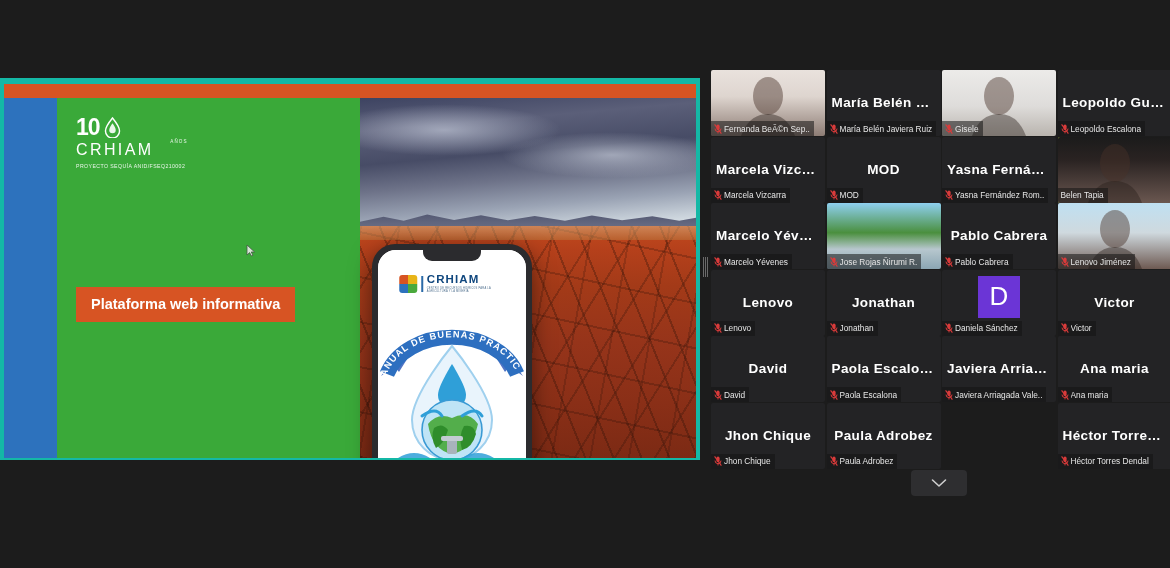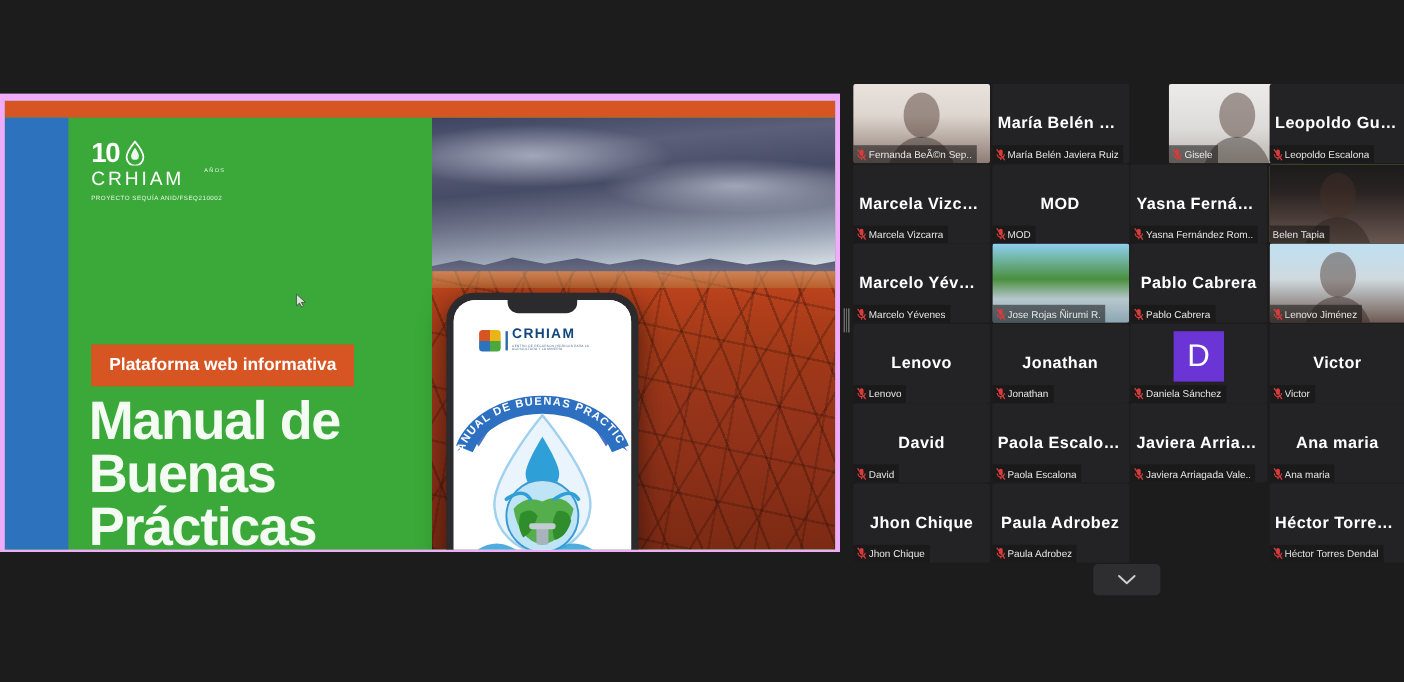--- a/index.html
+++ b/index.html
@@ -1,20 +1,20 @@
 <!DOCTYPE html>
 <html><head>
 <meta charset="utf-8">
 <style>
   html,body{margin:0;padding:0;background:#1c1c1c;}
   body{width:1170px;height:568px;overflow:hidden;font-family:"Liberation Sans",sans-serif;}
   .stage{position:relative;width:1170px;height:568px;background:#1c1c1c;}
 
   
-  .share{position:absolute;left:0;top:78px;width:700px;height:382px;background:#f0abfc;overflow:hidden;}
+  .share{position:absolute;left:0;top:78px;width:700px;height:382px;background:#14b8a6;overflow:hidden;}
   .slide{position:absolute;left:4px;top:6px;width:692px;height:374px;background:#3aa939;overflow:hidden;}
   .orange-top{position:absolute;left:0;top:0;width:692px;height:14px;background:#d75423;}
   .blue-left{position:absolute;left:0;top:14px;width:53px;height:360px;background:#2d72bd;}
 
   .logo-block{position:absolute;left:72px;top:33px;width:190px;}
   .logo-row{display:flex;align-items:flex-end;gap:3px;}
   .logo-ten{font-size:23px;font-weight:bold;color:#fff;line-height:.85;letter-spacing:-1px;}
   .logo-drop{width:19px;height:21px;position:relative;}
   .logo-drop svg{display:block;}
   .logo-anos{font-size:4.6px;color:#eaf7ea;letter-spacing:1.1px;text-align:center;margin-left:16px;margin-top:1px;}
@@ -110,21 +110,20 @@
               <path d="M10 6.5 C10 6.5 6.6 11.2 6.6 13.6 A3.4 3.4 0 0 0 13.4 13.6 C13.4 11.2 10 6.5 10 6.5 Z" fill="#ffffff" opacity=".9"></path>
             </svg>
           </span>
         </div>
         <div class="logo-anos">AÑOS</div>
         <div class="logo-name">CRHIAM</div>
         <div class="logo-sub">PROYECTO SEQUÍA ANID/FSEQ210002</div>
       </div>
 
       <div class="tagpill">Plataforma web informativa</div>
-      <div class="bigtitle">Manual de Buenas Prácticas</div>
 
       <div class="desert">
         <div class="sky"></div>
         <div class="mtn"></div>
         <div class="ground">
           <div class="crackA"></div>
           <div class="crackB"></div>
         </div>
         <div class="scrubline"></div>
       </div>
@@ -202,21 +201,21 @@
         <div class="namebar">
           <svg class="micmute" viewBox="0 0 8 10">
             <rect x="2.4" y="0.6" width="3.2" height="5.4" rx="1.6" fill="#d93b3b"></rect>
             <path d="M1 4.6 a3 3 0 0 0 6 0" fill="none" stroke="#d93b3b" stroke-width="1"></path>
             <path d="M4 7.6 v1.8" stroke="#d93b3b" stroke-width="1"></path>
             <path d="M0.6 0.4 L7.4 9.6" stroke="#d93b3b" stroke-width="1.1"></path>
           </svg>
           <span class="nm">María Belén Javiera Ruiz</span>
         </div>
       </div>
-      <div class="tile" style="left: 231px; top: 0px; width: 114px; height: 66px; margin-left: 32px;">
+      <div class="tile" style="left: 231px; top: 0px; width: 114px; height: 66px;">
         <div class="vid" style="background: linear-gradient(rgb(236, 235, 233) 0%, rgb(222, 220, 218) 55%, rgb(185, 180, 174) 100%);">
           <svg viewBox="0 0 114 66" width="114" height="66" style="display:block">
             <ellipse cx="57" cy="26" rx="15" ry="19" fill="rgba(70,48,40,.45)"></ellipse>
             <path d="M30 66 q8 -22 27 -22 q19 0 27 22Z" fill="rgba(40,30,26,.42)"></path>
           </svg>
         </div>
         <div class="namebar">
           <svg class="micmute" viewBox="0 0 8 10">
             <rect x="2.4" y="0.6" width="3.2" height="5.4" rx="1.6" fill="#d93b3b"></rect>
             <path d="M1 4.6 a3 3 0 0 0 6 0" fill="none" stroke="#d93b3b" stroke-width="1"></path>

